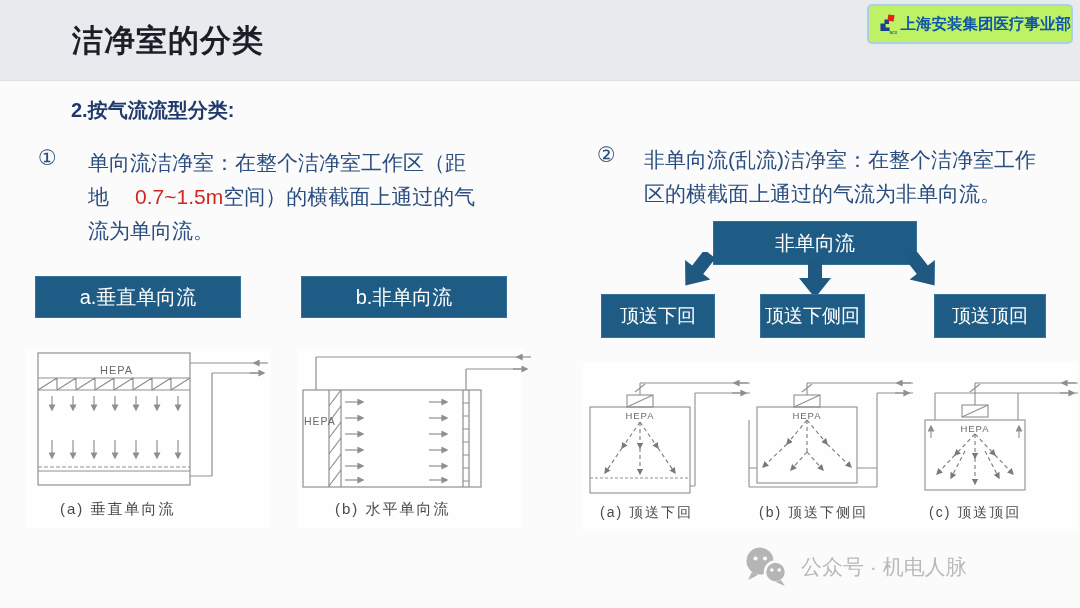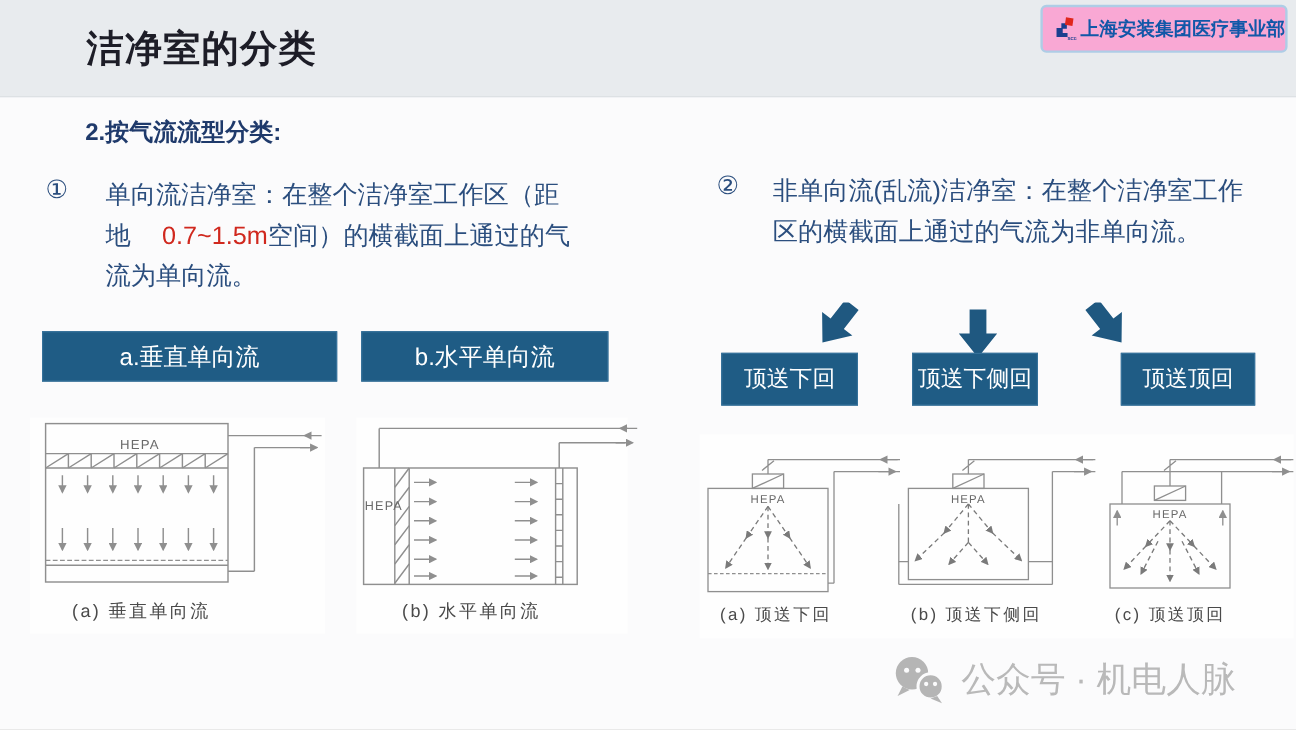--- a/index.html
+++ b/index.html
@@ -3,54 +3,54 @@
 <meta charset="utf-8">
 <style>
   html,body{margin:0;padding:0;background:#ddd;}
   .slide{position:relative;width:1080px;height:608px;background:#fbfbfc;overflow:hidden;
          font-family:"Liberation Sans","DejaVu Sans",sans-serif;}
   
   .header{position:absolute;left:0;top:0;width:1080px;height:80px;background:#e8ebee;
           border-bottom:1px solid #dde1e4;}
   .title{position:absolute;left:60px;top:20px;font-size:31px;font-weight:800;
          color:#1d1d27;letter-spacing:1px;margin-left:12px;}
-  .logo{position:absolute;right:7px;top:4px;width:206px;height:40px;background:#f9a8d4;
+  .logo{position:absolute;right:7px;top:4px;width:206px;height:40px;background:#bef264;
         border:2px solid #aecde6;border-radius:5px;display:flex;align-items:center;
         box-sizing:border-box;padding-left:8px;gap:4px;}
   .logo-text{font-size:15.5px;font-weight:bold;color:#1157a8;white-space:nowrap;}
   
   .heading{position:absolute;left:43px;top:97px;font-size:20px;font-weight:bold;color:#1f3a6b;margin-left:28px;}
   .item{position:absolute;display:flex;color:#2b4e7e;font-size:21px;}
   .item .num{flex:0 0 auto;}
   .item .txt{width:397px;line-height:34px;word-break:break-all;line-break:anywhere;}
   .item1{left:38px;top:146px;}
   .item1 .num{width:50px;}
   .item2{left:597px;top:143px;}
   .item2 .num{width:47px;}
   .red{color:#d0281e;margin-left:26px;}
   
   .bluebox{position:absolute;background:#1f5c85;border:1px solid #35719a;box-sizing:border-box;
            color:#fff;display:flex;align-items:center;justify-content:center;font-size:20px;}
-  .boxA{left:35px;top:276px;width:246px;height:42px;}
+  .boxA{left:35px;top:276px;width:206px;height:42px;}
   .boxB{left:301px;top:276px;width:206px;height:42px;}
   .fcRoot{left:713px;top:221px;width:204px;height:44px;}
   .fcC1{left:601px;top:294px;width:114px;height:44px;font-size:19px;}
   .fcC2{left:760px;top:294px;width:105px;height:44px;font-size:19px;}
   .fcC3{left:934px;top:294px;width:112px;height:44px;font-size:19px;}
   
   .panel{position:absolute;background:#fefefe;}
   .pL1{left:25px;top:348px;width:246px;height:180px;}
   .pL2{left:297px;top:348px;width:226px;height:180px;}
   .pR{left:583px;top:362px;width:495px;height:170px;}
   .diag{position:absolute;}
   .cap{font-size:15px;fill:#4a4a4a;letter-spacing:2px;}
   .hepa{font-size:11px;fill:#6a6a6a;letter-spacing:1px;}
   
   .watermark{position:absolute;left:743px;top:546px;display:flex;align-items:center;gap:10px;
-             color:#b9b9b9;font-size:29px;}
+             color:#b9b9b9;font-size:21px;}
 </style>
 </head>
 <body>
 
 <div class="slide">
 
   <div class="header">
     <div class="title">洁净室的分类</div>
     <div class="logo">
       <svg width="32" height="36" viewBox="0 0 34 38">
@@ -68,22 +68,23 @@
     <div class="num">①</div>
     <div class="txt"><span>单向流洁净室：在整个洁净室工作区（距地</span><span class="red">0.7~1.5m</span><span>空间）的横截面上通过的气流为单向流。</span></div>
   </div>
 
   <div class="item item2">
     <div class="num">②</div>
     <div class="txt">非单向流(乱流)洁净室：在整个洁净室工作区的横截面上通过的气流为非单向流。</div>
   </div>
 
   <div class="bluebox boxA">a.垂直单向流</div>
-  <div class="bluebox boxB">b.水平单向流</div>
-
+  <div class="bluebox boxB">b.非单向流</div>
+
+  <div class="bluebox fcRoot">非单向流</div>
   <svg class="diag" style="left:580px;top:252px" width="500" height="56" viewBox="0 0 500 56">
     <g fill="#1f5880">
       <g transform="translate(130,2) rotate(38)">
           <path d="M-7 0 H7 V20 H16 L0 40 L-16 20 H-7 Z"></path>
         </g>
       <g transform="translate(235,6)">
           <path d="M-7 0 H7 V20 H16 L0 40 L-16 20 H-7 Z"></path>
         </g>
       <g transform="translate(330,2) rotate(-38)">
           <path d="M-7 0 H7 V20 H16 L0 40 L-16 20 H-7 Z"></path>

